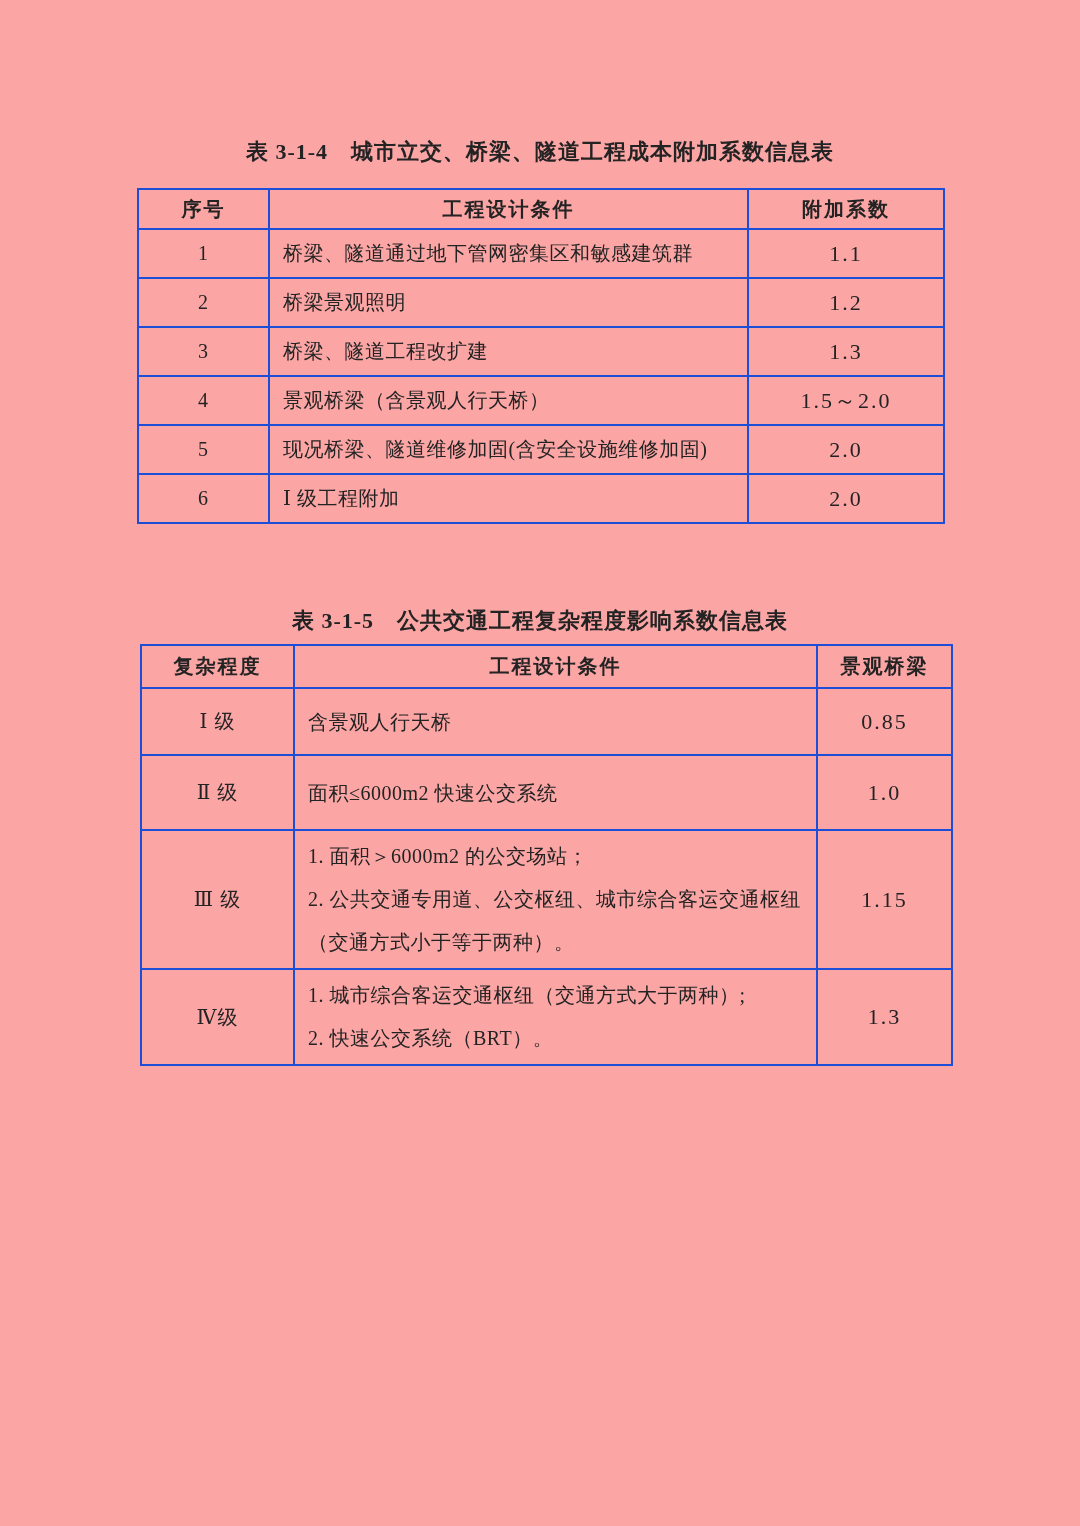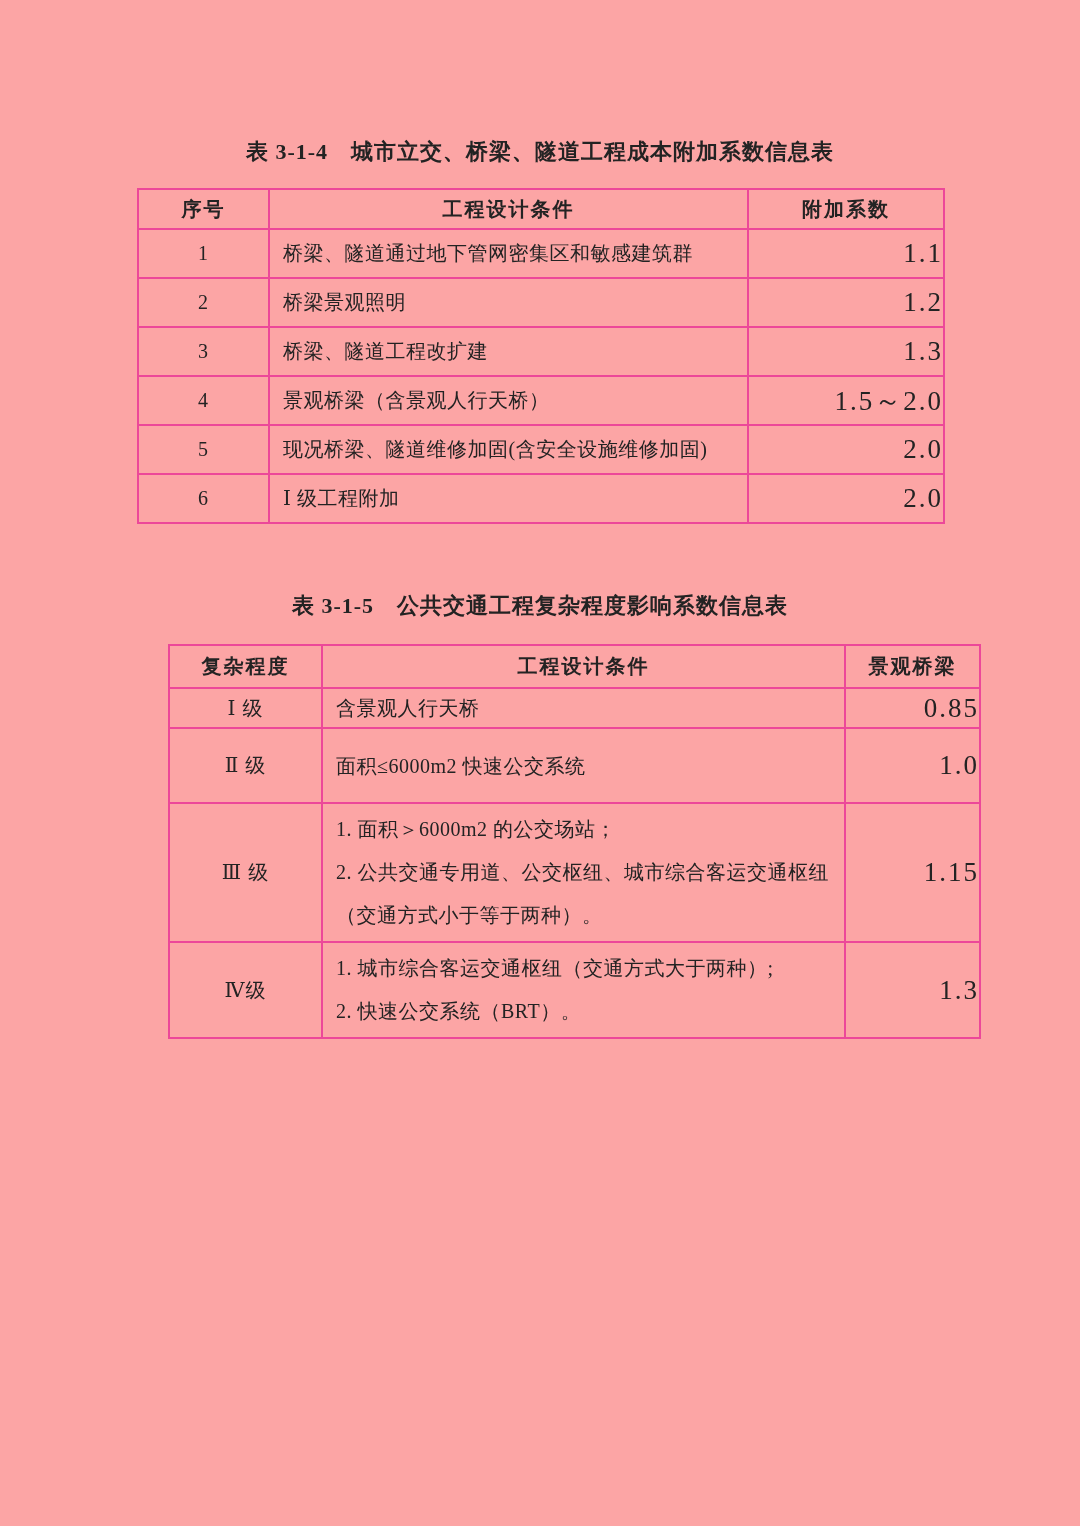--- a/index.html
+++ b/index.html
@@ -17,52 +17,52 @@
     position: absolute;
     left: 0;
     width: 100%;
     text-align: center;
     font-size: 22px;
     font-weight: bold;
     letter-spacing: 1px;
     white-space: pre;
   }
   #title1 { top: 137px; }
-  #title2 { top: 591px; }
+  #title2 { top: 606px; }
 
   table.tbl {
     position: absolute;
     border-collapse: collapse;
     table-layout: fixed;
   }
   #table1 { left: 137px; top: 188px; width: 806px; }
-  #table2 { left: 168px; top: 644px; width: 811px; }
+  #table2 { left: 140px; top: 644px; width: 811px; }
 
   .tbl th, .tbl td {
-    border: 2px solid #ec4899;
+    border: 2px solid #1d4ed8;
     vertical-align: middle;
     overflow: hidden;
   }
   .tbl th {
     font-size: 20px;
     font-weight: bold;
     text-align: center;
     letter-spacing: 2px;
   }
   #table1 thead tr { height: 40px; }
   #table2 thead tr { height: 43px; }
   #table1 tbody tr { height: 49px; }
-  #table2 tbody tr:nth-child(1) { height: 40px; }
+  #table2 tbody tr:nth-child(1) { height: 67px; }
   #table2 tbody tr:nth-child(2) { height: 75px; }
   #table2 tbody tr:nth-child(3) { height: 130px; }
   #table2 tbody tr:nth-child(4) { height: 91px; }
 
   td.c-key  { text-align: center; font-size: 20px; letter-spacing: 1px; }
   td.c-cond { text-align: left; font-size: 20px; padding: 4px 12px 4px 13px; letter-spacing: 0.5px; }
-  td.c-coef { text-align: right; font-size: 27px; letter-spacing: 2px; }
+  td.c-coef { text-align: center; font-size: 22px; letter-spacing: 2px; }
 
   .cond-line.single { line-height: 1.5; }
   .cond-line.multi  { line-height: 2.15; }
 </style>
 </head>
 <body>
 
 <div class="page">
 
   <div class="tbl-title" id="title1">表 3-1-4　城市立交、桥梁、隧道工程成本附加系数信息表</div>

